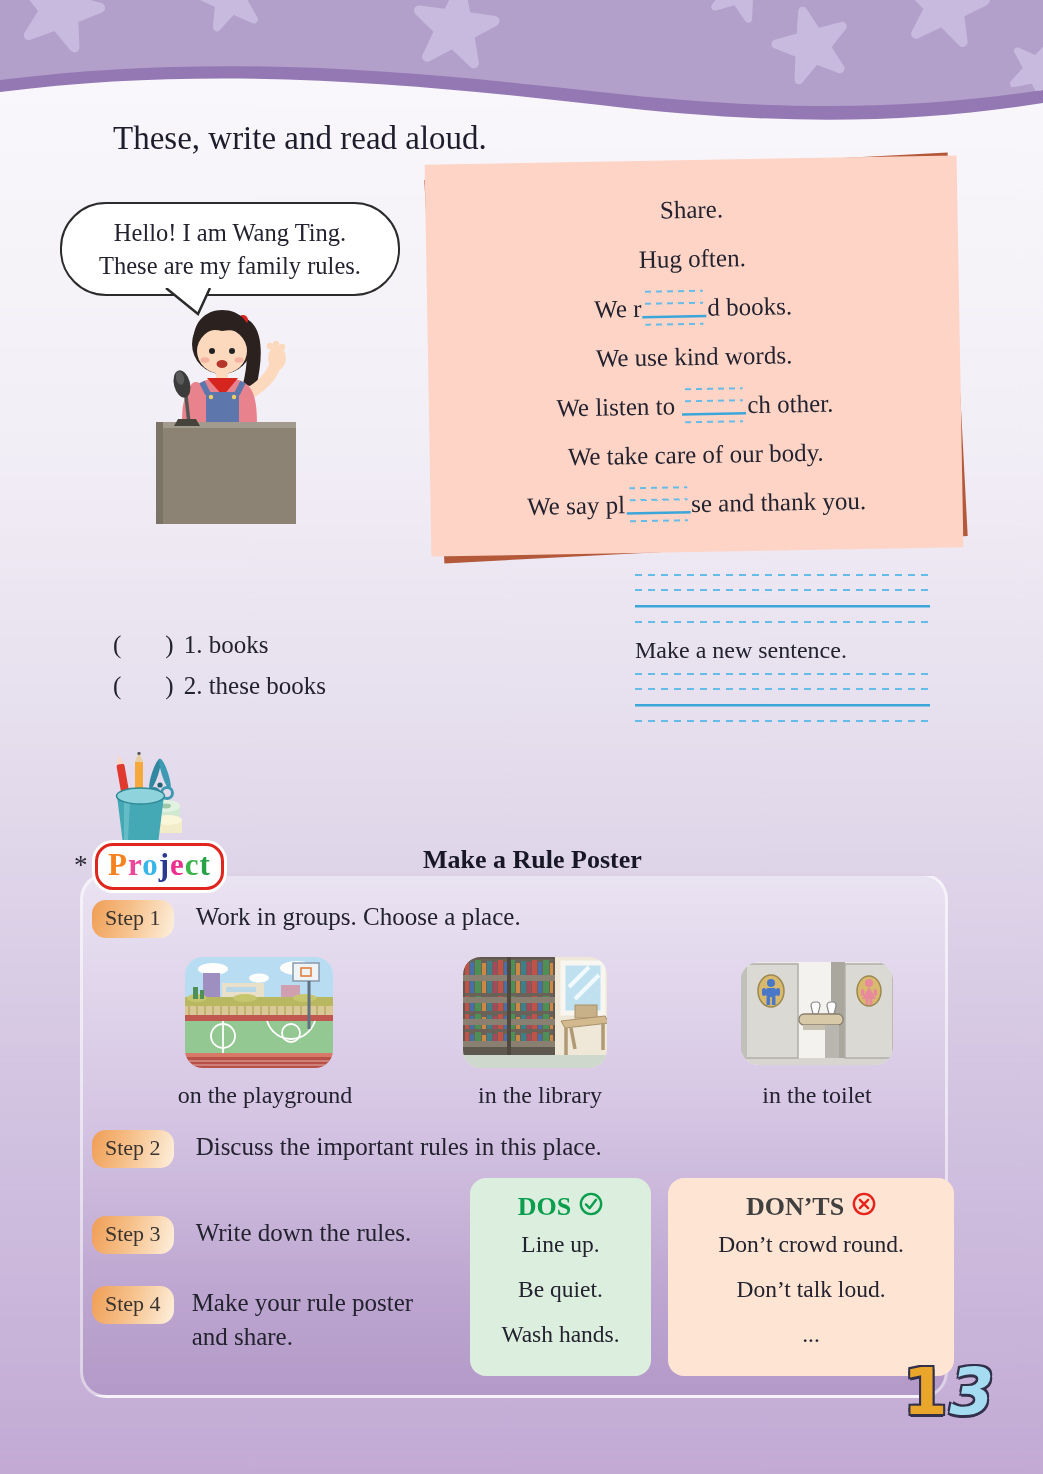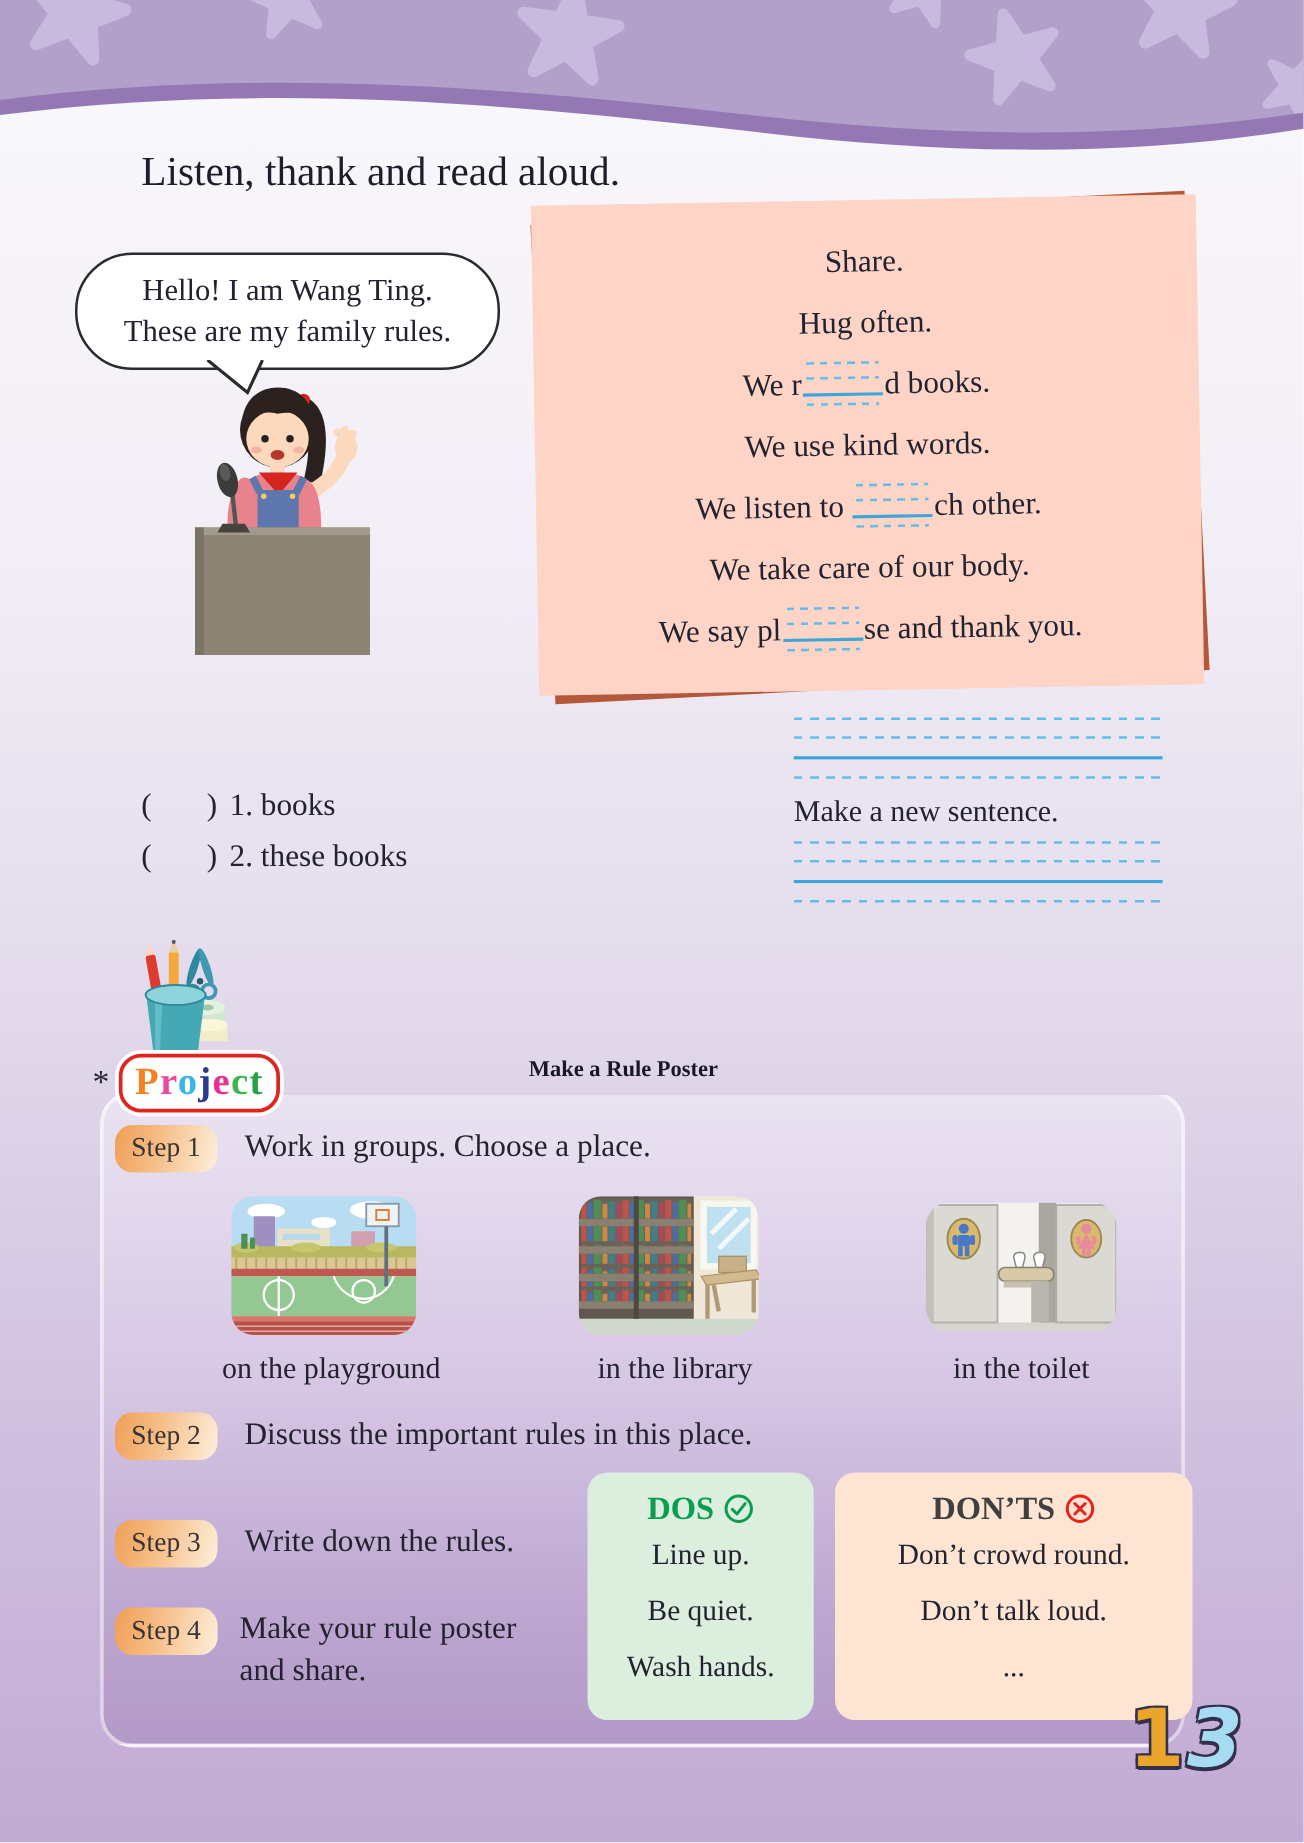--- a/index.html
+++ b/index.html
@@ -64,34 +64,34 @@
     box-shadow:0 0 0 3px #fff;z-index:3;
   }
   .plogo span:nth-child(1){color:#f6821f;}
   .plogo span:nth-child(2){color:#ec4899;}
   .plogo span:nth-child(3){color:#38b6e8;}
   .plogo span:nth-child(4){color:#2b3990;}
   .plogo span:nth-child(5){color:#ec2f8f;}
   .plogo span:nth-child(6){color:#3cb54b;}
   .plogo span:nth-child(7){color:#27a347;}
   .asterisk{left:74px;top:850px;font-size:27px;color:#2a2936;z-index:3;}
-  .proj-title{left:423px;top:845px;font-size:18px;font-weight:bold;color:#181726;}
+  .proj-title{left:423px;top:845px;font-size:26px;font-weight:bold;color:#181726;}
   .step-badge{
     display:inline-block;padding:5px 13px 7px 13px;border-radius:14px;
     background:linear-gradient(105deg,#ef9e55 0%,#f6c08a 45%,#fdf0dd 100%);
     font-size:22px;color:#3a3430;
   }
   .step-text{font-size:25px;color:#23222f;}
   .place-label{font-size:24px;text-align:center;}
   .panel{
     border-radius:16px;padding-top:14px;text-align:center;box-sizing:border-box;
   }
   .panel-dos{left:470px;top:1178px;width:181px;height:198px;background:#dceede;}
   .panel-donts{left:668px;top:1178px;width:286px;height:198px;background:#fde4d3;}
-  .panel-title{font-weight:bold;font-size:26px;display:flex;align-items:center;justify-content:center;gap:8px;}
+  .panel-title{font-weight:bold;font-size:26px;display:flex;justify-content:center;gap:8px;}
   .panel-dos .panel-title{color:#0a9e4e;}
   .panel-donts .panel-title{color:#404040;}
   .panel-item{font-size:23.5px;line-height:45px;color:#23222f;}
   
   .pagenum{left:903px;top:1360px;font-family:"DejaVu Sans","Liberation Sans",sans-serif;
     font-weight:bold;font-size:64px;line-height:64px;letter-spacing:2px;z-index:5;}
   .pagenum .d1{color:#eaa52b;text-shadow:-2px -2px 0 #32304a,2px -2px 0 #32304a,-2px 2px 0 #32304a,2px 2px 0 #32304a,0 3px 0 #32304a;}
   .pagenum .d3{color:#a5dcf2;text-shadow:-2px -2px 0 #32304a,2px -2px 0 #32304a,-2px 2px 0 #32304a,2px 2px 0 #32304a,0 3px 0 #32304a;font-style:italic;}
 </style>
 </head>
@@ -112,21 +112,21 @@
       <use href="#star" transform="translate(60,10) rotate(15)"></use>
       <use href="#star" transform="translate(230,-2) rotate(-12) scale(0.8)"></use>
       <use href="#star" transform="translate(455,28) rotate(8)"></use>
       <use href="#star" transform="translate(740,-10) rotate(20) scale(0.75)"></use>
       <use href="#star" transform="translate(812,46) rotate(-15) scale(0.9)"></use>
       <use href="#star" transform="translate(945,6) rotate(10)"></use>
       <use href="#star" transform="translate(1038,70) rotate(25) scale(0.7)"></use>
     </g>
   </svg>
 
-  <div class="abs sec-title" style="left:113px;top:120px;">Listen, thank and read aloud.</div>
+  <div class="abs sec-title" style="left:113px;top:120px;">These, write and read aloud.</div>
 
   <div class="abs bubble">
     <div>Hello! I am Wang Ting.</div>
     <div>These are my family rules.</div>
   </div>
   <svg class="abs bubble-tail" width="52" height="28" viewBox="0 0 52 28">
     <polygon points="4,0 48,0 36,26" fill="#ffffff"></polygon>
     <path d="M4,0 L36,26 L48,0" fill="none" stroke="#2b2b2b" stroke-width="2.5"></path>
   </svg>
 

